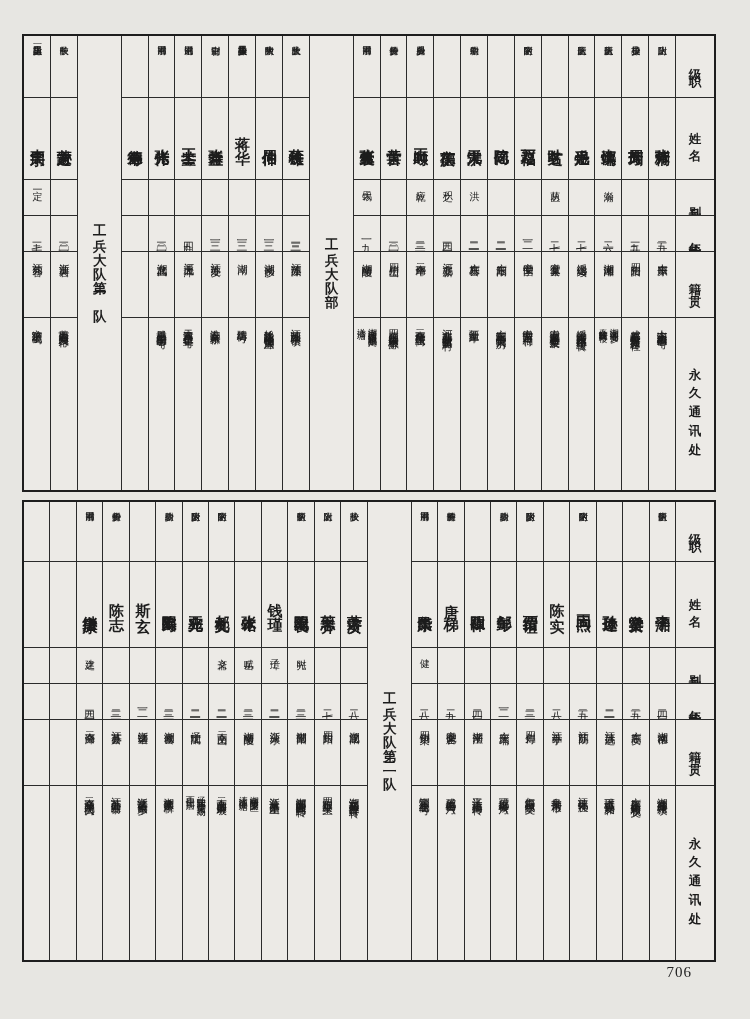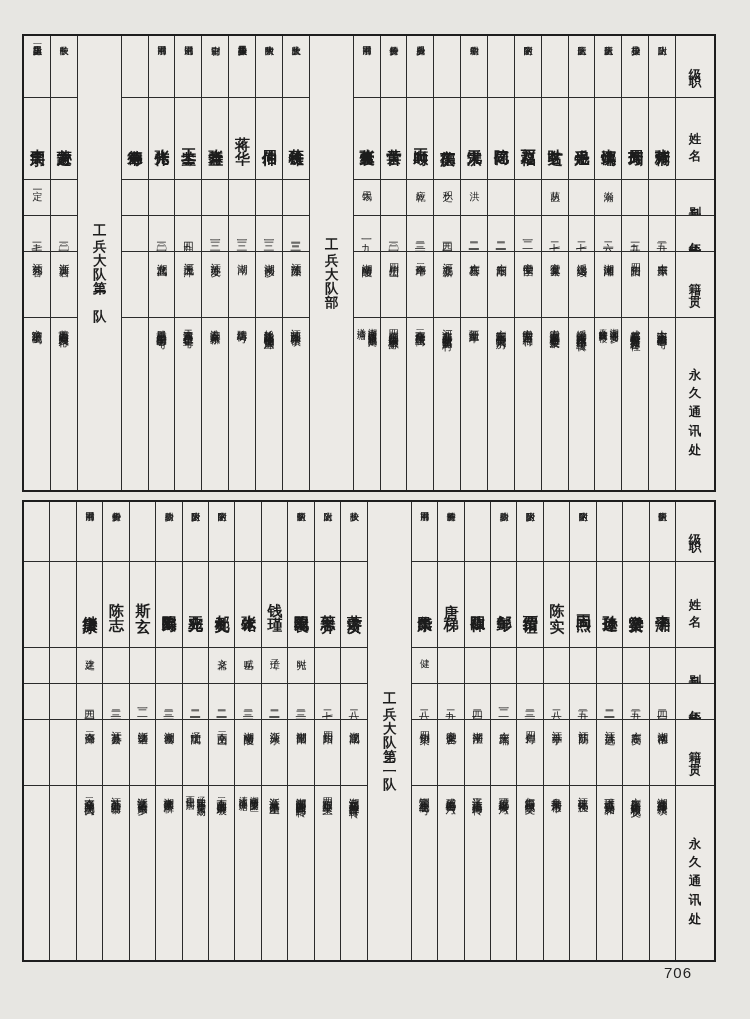--- a/index.html
+++ b/index.html
@@ -75,21 +75,21 @@
   .hcell{align-items:center;}
   
   .label-cell{
     flex:1;display:flex;align-items:center;justify-content:center;
   }
   .label-cell .v{font-size:13.5px;font-weight:bold;letter-spacing:14px;}
   
   .page-number{
     position:absolute;right:58px;bottom:38px;
     font-size:15px;letter-spacing:1px;color:#222;
-    font-family:Liberation Sans, sans-serif;
+    font-family:Liberation Serif, serif;
   }
 </style>
 </head>
 <body>
 
 <div class="page">
 
   <div class="roster t1" id="table-top">
     <div class="col header">
       <div class="cell hcell h-rank ls-rank">

